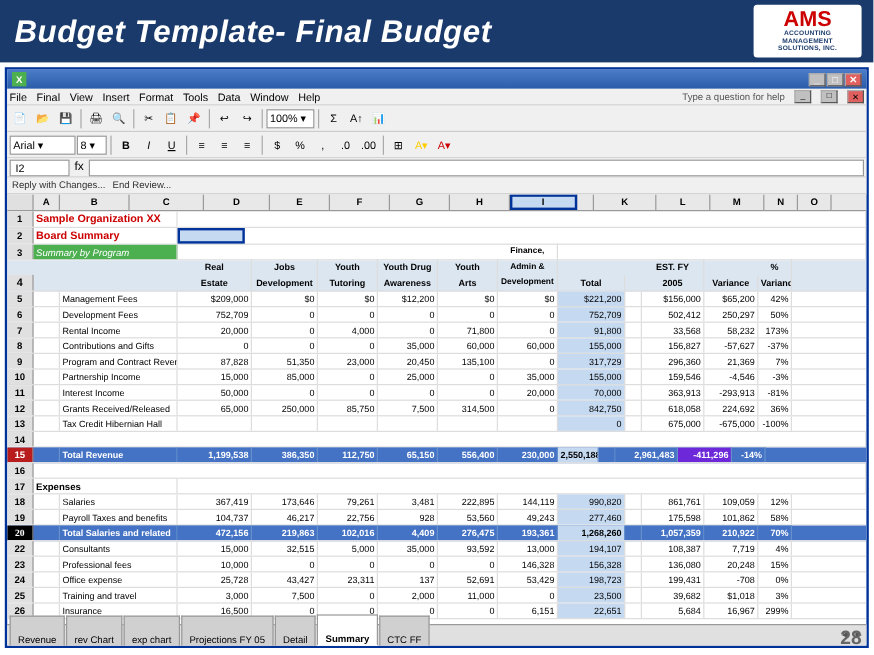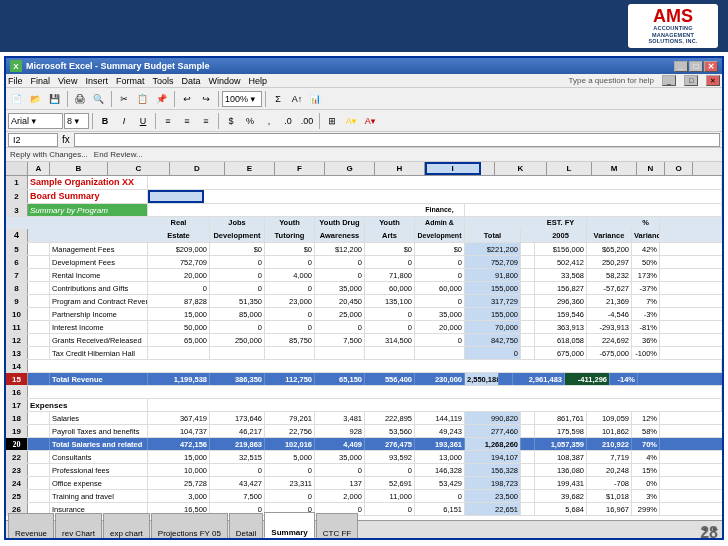--- a/index.html
+++ b/index.html
@@ -309,31 +309,31 @@
     
     .cell-selected-border {
       outline: 2px solid #003399;
       outline-offset: -2px;
     }
   </style>
 </head>
 <body>
 
 <div id="header">
+  <span id="header-title">Budget Template- Final Budget</span>
   <div id="logo-area">
     <span id="logo-text-ams">AMS</span>
     <span id="logo-text-sub">ACCOUNTING<br>MANAGEMENT<br>SOLUTIONS, INC.</span>
   </div>
 </div>
 
 <div id="excel-window">
 
   <div id="excel-titlebar">
     <div id="excel-titlebar-icon">X</div>
-    <span>Microsoft Excel - Summary Budget Sample</span>
     <div id="excel-titlebar-controls">
       <div class="title-btn">_</div>
       <div class="title-btn">□</div>
       <div class="title-btn" style="background:#e06060;">✕</div>
     </div>
   </div>
 
   <div id="menubar">
     <span class="menu-item">File</span>
     <span class="menu-item">Final</span>
@@ -630,21 +630,21 @@
         <div class="cell cell-bold" style="width:98px; background:#4472c4; color:#fff;">Total Revenue</div>
         <div class="cell cell-right cell-bold" style="width:62px; background:#4472c4; color:#fff;">1,199,538</div>
         <div class="cell cell-right cell-bold" style="width:55px; background:#4472c4; color:#fff;">386,350</div>
         <div class="cell cell-right cell-bold" style="width:50px; background:#4472c4; color:#fff;">112,750</div>
         <div class="cell cell-right cell-bold" style="width:50px; background:#4472c4; color:#fff;">65,150</div>
         <div class="cell cell-right cell-bold" style="width:50px; background:#4472c4; color:#fff;">556,400</div>
         <div class="cell cell-right cell-bold" style="width:50px; background:#4472c4; color:#fff;">230,000</div>
         <div class="cell cell-right cell-bold" style="width:34px; background:#c5d9f1; color:#000;">2,550,188</div>
         <div class="cell" style="width:14px; background:#4472c4;"></div>
         <div class="cell cell-right cell-bold" style="width:52px; background:#4472c4; color:#fff;">2,961,483</div>
-        <div class="cell cell-right cell-bold" style="width:45px; background:#14532d; color:#fff;">-411,296</div>
+        <div class="cell cell-right cell-bold" style="width:45px; background:#6d28d9; color:#fff;">-411,296</div>
         <div class="cell cell-right cell-bold" style="width:28px; background:#4472c4; color:#fff;">-14%</div>
       </div>
 
       <div class="sheet-row">
         <div class="row-num">16</div>
         <div class="cell" style="flex:1;"></div>
       </div>
       <div class="sheet-row">
         <div class="row-num">17</div>
         <div class="cell cell-bold" style="width:120px; font-size:8px;">Expenses</div>

